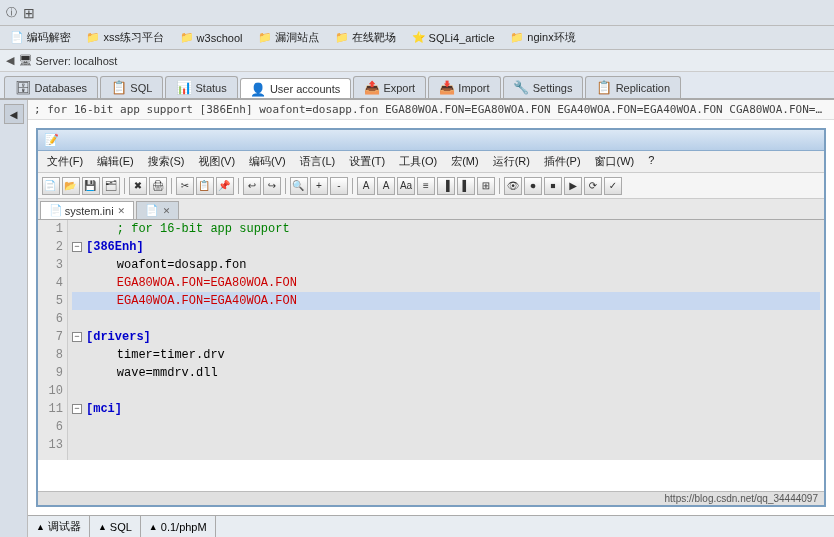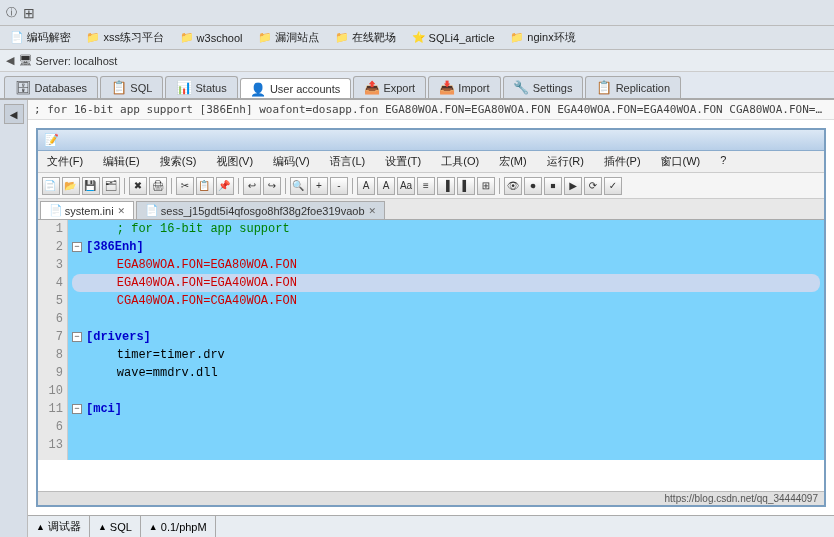--- a/index.html
+++ b/index.html
@@ -177,21 +177,21 @@
       display: flex;
       align-items: center;
       gap: 4px;
     }
     .np-title-icon { font-size: 12px; }
 
     .np-menubar {
       background: #f0f0f0;
       padding: 2px 4px;
       display: flex;
-      gap: 10px;
+      gap: 4px;
       border-bottom: 1px solid #ccc;
       font-size: 11px;
     }
     .np-menu-item {
       padding: 1px 5px;
       cursor: pointer;
       color: #222;
     }
 
     .np-toolbar {
@@ -276,31 +276,31 @@
       line-height: 18px;
       display: block;
     }
 
     .code-content {
       flex: 1;
       padding: 0 4px;
       font-family: 'Courier New', monospace;
       font-size: 12px;
       overflow: auto;
-      background: #7dd3fc;
+      background: #e5e5e5;
     }
     .code-line {
       height: 18px;
       line-height: 18px;
       white-space: pre;
       display: flex;
       align-items: center;
       gap: 2px;
     }
-    .code-line.highlighted { background: #c8d8f0; border-radius: 8px; }
+    .code-line.highlighted { background: #c8d8f0; }
 
     .fold-icon {
       display: inline-block;
       width: 10px;
       height: 10px;
       border: 1px solid #888;
       background: white;
       text-align: center;
       line-height: 9px;
       font-size: 9px;
@@ -499,21 +499,20 @@
         </div>
 
         <div class="np-tabs">
           <div class="np-tab active">
             <span class="np-tab-icon">📄</span>
             <span>system.ini</span>
             <span class="np-tab-close">✕</span>
           </div>
           <div class="np-tab">
             <span class="np-tab-icon">📄</span>
-            <span>sess_j15gdt5i4qfosgo8hf38g2foe319vaob</span>
             <span class="np-tab-close">✕</span>
           </div>
         </div>
 
         <div class="np-editor">
           <div class="line-numbers" id="line-numbers">
               <span class="line-num">1</span>
               <span class="line-num">2</span>
               <span class="line-num">3</span>
               <span class="line-num">4</span>
@@ -523,23 +522,23 @@
               <span class="line-num">8</span>
               <span class="line-num">9</span>
               <span class="line-num">10</span>
               <span class="line-num">11</span>
               <span class="line-num">6</span>
               <span class="line-num">13</span>
             </div>
           <div class="code-content" id="code-content">
               <div class="code-line"><span style="display: inline-block; width: 14px;"></span><span class="c-comment">    ; for 16-bit app support</span></div>
               <div class="code-line"><span class="fold-icon">−</span><span class="c-section">[386Enh]</span></div>
+              <div class="code-line"><span style="display: inline-block; width: 14px;"></span><span class="c-normal">    woafont=dosapp.fon</span></div>
               <div class="code-line"><span style="display: inline-block; width: 14px;"></span><span class="c-key">    EGA80WOA.FON=EGA80WOA.FON</span></div>
               <div class="code-line highlighted"><span style="display: inline-block; width: 14px;"></span><span class="c-highlight">    EGA40WOA.FON=EGA40WOA.FON</span></div>
-              <div class="code-line"><span style="display: inline-block; width: 14px;"></span><span class="c-key">    CGA40WOA.FON=CGA40WOA.FON</span></div>
               <div class="code-line"><span style="display: inline-block; width: 14px;"></span><span class="c-normal"></span></div>
               <div class="code-line"><span class="fold-icon">−</span><span class="c-section">[drivers]</span></div>
               <div class="code-line"><span style="display: inline-block; width: 14px;"></span><span class="c-normal">    timer=timer.drv</span></div>
               <div class="code-line"><span style="display: inline-block; width: 14px;"></span><span class="c-normal">    wave=mmdrv.dll</span></div>
               <div class="code-line"><span style="display: inline-block; width: 14px;"></span><span class="c-normal"></span></div>
               <div class="code-line"><span class="fold-icon">−</span><span class="c-section">[mci]</span></div>
             </div>
         </div>
 
         <div class="np-statusbar">

